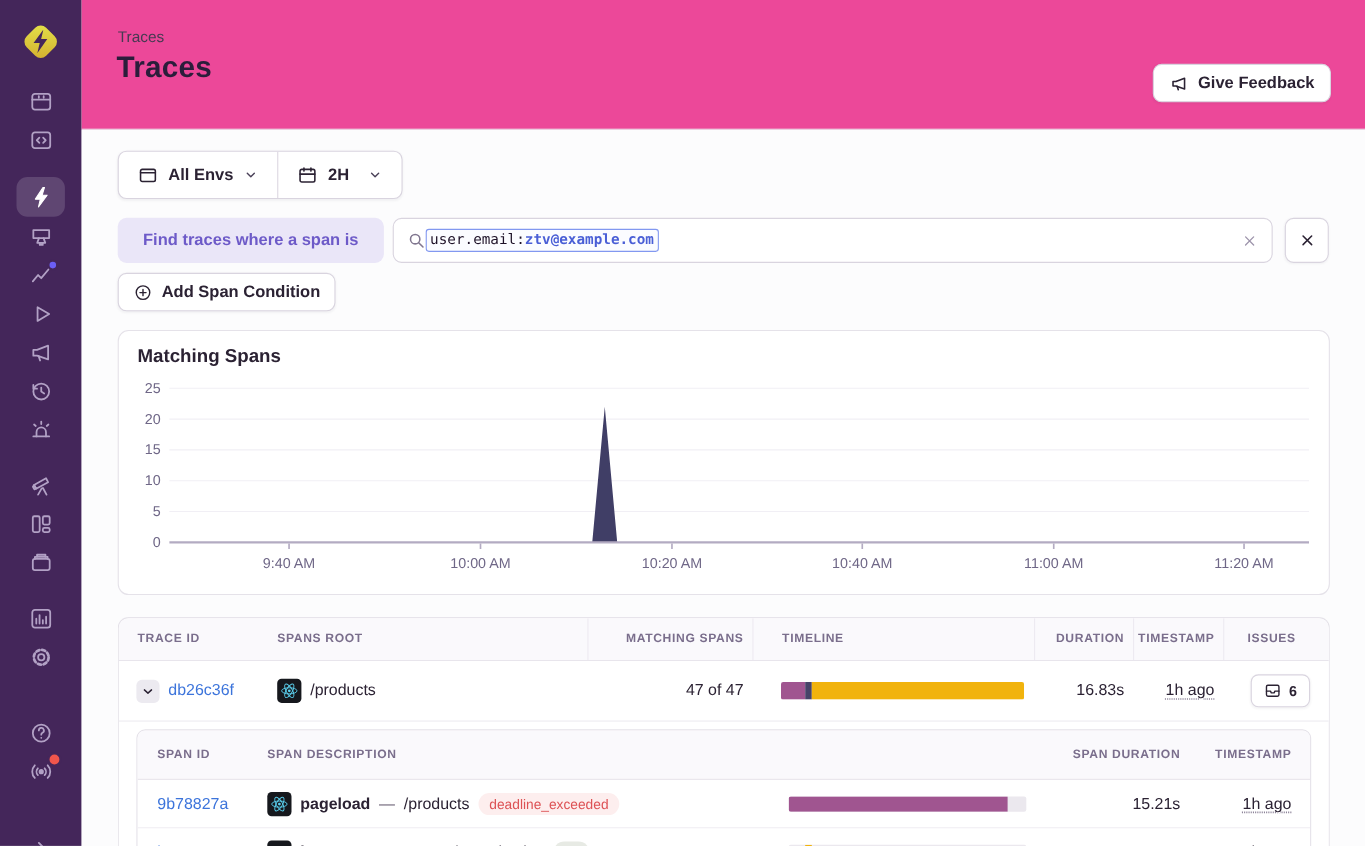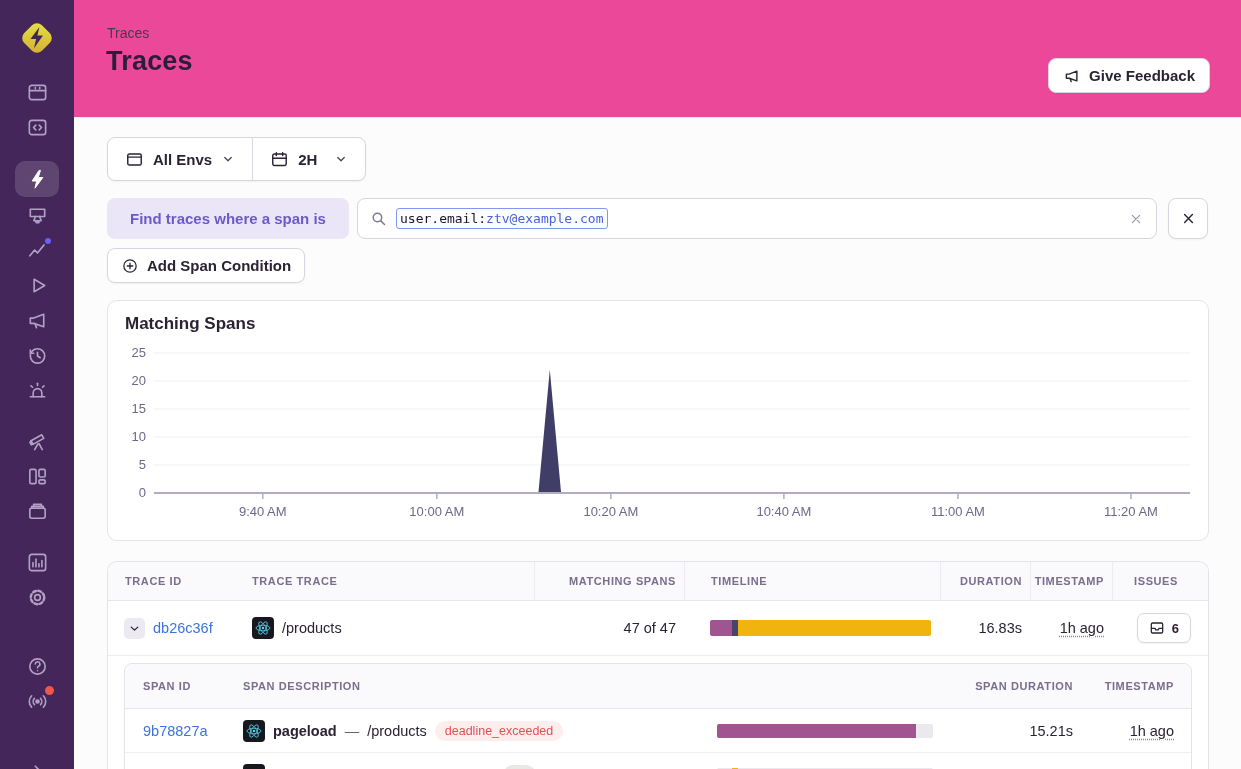--- a/index.html
+++ b/index.html
@@ -28,24 +28,24 @@
   .feedback-btn { position:absolute; right:31px; top:58px; height:35px; padding:0 14px; }
 
   
   .filter-bar { position:absolute; left:33px; top:137px; height:44px; display:inline-flex; align-items:stretch; background:#fff; border:1px solid #d9d4df; border-radius:8px; box-shadow:0 1px 2px rgba(43,34,51,.05); }
   .filter-seg { display:flex; align-items:center; gap:9px; padding:0 17px; font-size:15px; font-weight:700; cursor:pointer; }
   .filter-div { width:1px; background:#ddd8e2; }
   .chev { color:#4a4158; }
 
   
   .query-pill { position:absolute; left:33px; top:198px; width:242px; height:41px; background:#eae6f8; color:#6d5ac8; font-weight:700; font-size:15px; border-radius:8px; display:flex; align-items:center; justify-content:center; }
-  .search-bar { position:absolute; left:283px; top:198px; width:800px; height:41px; background:#fff; border:1px solid #d9d4df; border-radius:8px; display:flex; align-items:center; padding:0 12px; gap:9px; cursor:text; }
+  .search-bar { position:absolute; left:283px; top:198px; width:800px; height:41px; background:#fff; border:1px solid #d9d4df; border-radius:8px; display:flex; align-items:center; padding:0 12px; cursor:text; }
   .search-token { display:inline-flex; align-items:center; font-family:"DejaVu Sans Mono","Liberation Mono",monospace; font-size:13px; border:1.5px solid #8298f0; background:#fbfcff; border-radius:3px; padding:2px 3px; }
   .tok-key { color:#1d1127; }
-  .tok-val { color:#4a5fd6; }
+  .tok-val { color:#4a5fd6;font-weight:bold; }
   .search-clear { margin-left:auto; background:none; border:none; color:#9d94ab; cursor:pointer; display:flex; }
   .remove-btn { position:absolute; left:1094px; top:198px; width:40px; height:41px; display:flex; align-items:center; justify-content:center; padding:0; }
   .add-cond-btn { position:absolute; left:33px; top:248px; height:35px; padding:0 13px; font-size:15px; }
 
   
   .card { background:#fff; border:1px solid #e5e2e9; border-radius:10px; }
   .chart-card { position:absolute; left:33px; top:300px; width:1102px; height:241px; }
   .chart-title { position:absolute; left:17px; top:13px; font-size:17px; font-weight:800; color:#2b2233; }
   .chart-svg { position:absolute; left:16px; top:42px; }
   .ax { font-family:"Liberation Sans","DejaVu Sans",sans-serif; font-size:13px; fill:#6f6787; }
@@ -312,21 +312,21 @@
           <line x1="833.936" y1="151" x2="833.936" y2="156" stroke="#b3abc2" stroke-width="1.5"></line>
           <text class="ax" x="833.936" y="173" text-anchor="middle">11:00 AM</text>
           <line x1="1006.948" y1="151" x2="1006.948" y2="156" stroke="#b3abc2" stroke-width="1.5"></line>
           <text class="ax" x="1006.948" y="173" text-anchor="middle">11:20 AM</text>
         </svg>
     </section>
 
     <section class="card table-card">
       <div class="t-grid t-head">
         <div class="hcell first">TRACE ID</div>
-        <div class="hcell">TRACE TRACE</div>
+        <div class="hcell">SPANS ROOT</div>
         <div class="hcell sep right">MATCHING SPANS</div>
         <div class="hcell sep" style="padding-left:26px">TIMELINE</div>
         <div class="hcell sep right">DURATION</div>
         <div class="hcell sep right">TIMESTAMP</div>
         <div class="hcell sep right" style="padding-right:30px">ISSUES</div>
       </div>
 
       <div class="t-grid t-row">
         <div class="cell first">
           <button class="expand-btn">

